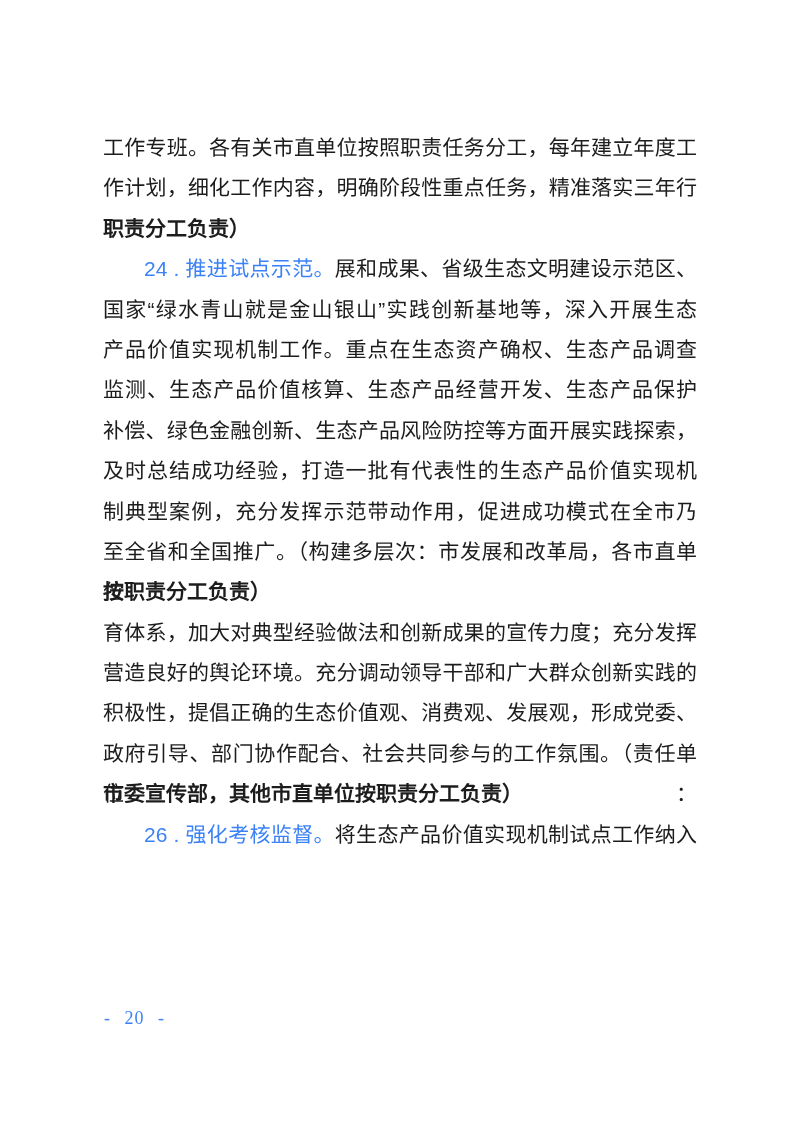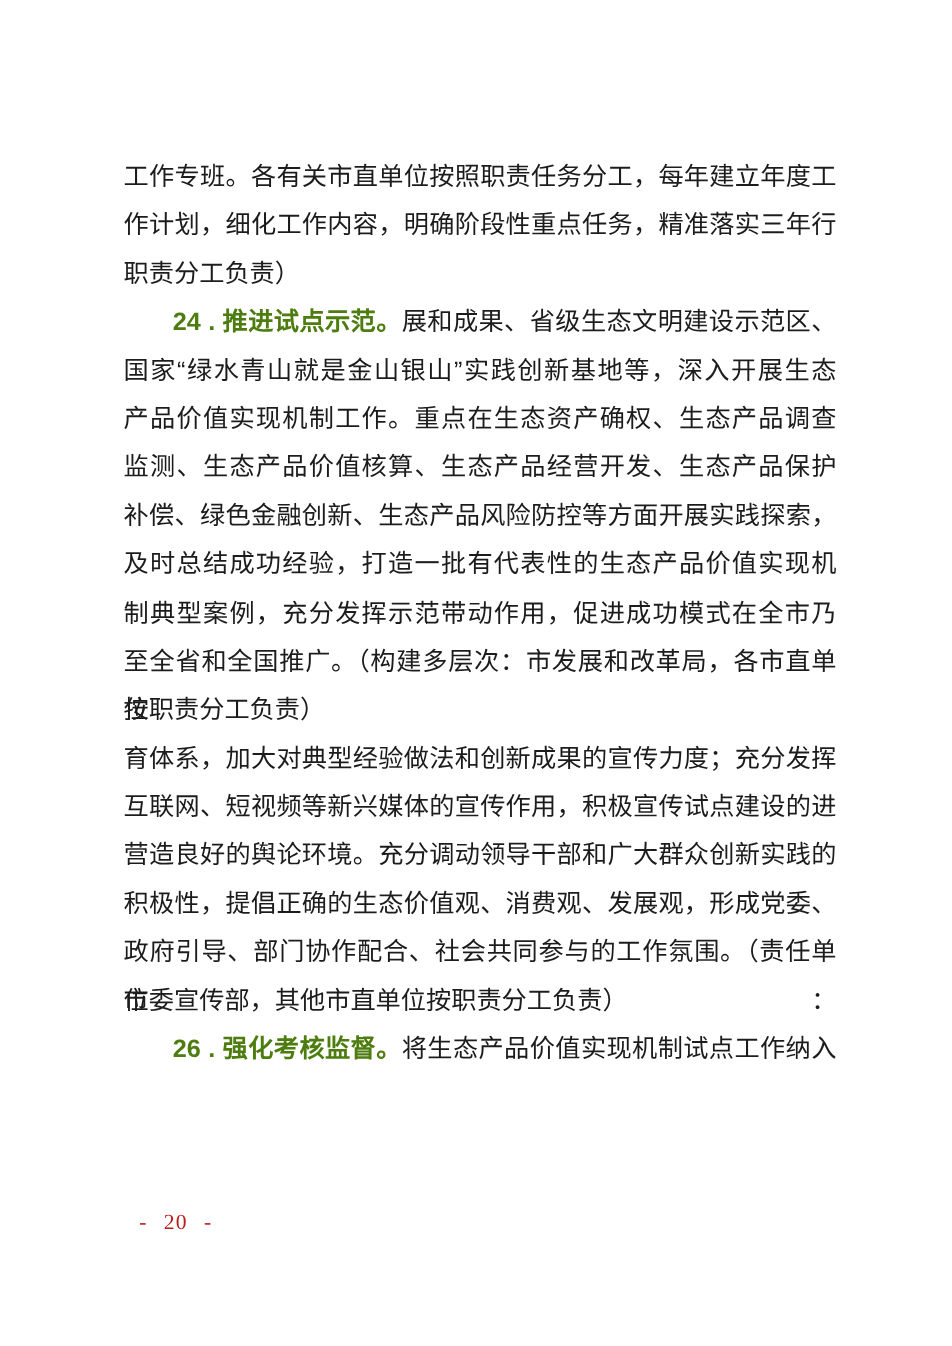--- a/index.html
+++ b/index.html
@@ -36,37 +36,38 @@
     line-height: 40.4px;
     height: 40.4px;
     text-align: justify;
     text-align-last: justify;
     white-space: normal;
     overflow: visible;
   }
   .line.last {
     text-align: right;
     text-align-last: left;
+    font-weight: bold;
   }
   .indent {
     display: inline-block;
     width: 41px;
     height: 1px;
   }
   .seg-bold {
-    font-weight: bold;
-    color: #4d7c0f;
+    font-weight: normal;
+    color: #3b82f6;
   }
   .page-number {
     position: absolute;
-    left: 116px;
+    left: 104px;
     top: 1008px;
     font-family: "Liberation Serif", serif;
     font-size: 18px;
-    color: #b91c1c;
+    color: #3b82f6;
     word-spacing: 8px;
     letter-spacing: 1px;
   }
 </style>
 </head>
 <body>
 
 <div class="page">
   <div class="text-block" id="text-block">
       <div class="para">
@@ -80,21 +81,20 @@
         <div class="line"><span>产品价值实现机制工作。重点在生态资产确权、生态产品调查</span></div>
         <div class="line"><span>监测、生态产品价值核算、生态产品经营开发、生态产品保护</span></div>
         <div class="line"><span>补偿、绿色金融创新、生态产品风险防控等方面开展实践探索，</span></div>
         <div class="line"><span>及时总结成功经验，打造一批有代表性的生态产品价值实现机</span></div>
         <div class="line"><span>制典型案例，充分发挥示范带动作用，促进成功模式在全市乃</span></div>
         <div class="line"><span>至全省和全国推广。（构建多层次：市发展和改革局，各市直单位</span></div>
         <div class="line last"><span>按职责分工负责）</span></div>
       </div>
       <div class="para">
         <div class="line"><span>育体系，加大对典型经验做法和创新成果的宣传力度；充分发挥</span></div>
-        <div class="line"><span>互联网、短视频等新兴媒体的宣传作用，积极宣传试点建设的进</span></div>
         <div class="line"><span>营造良好的舆论环境。充分调动领导干部和广大群众创新实践的</span></div>
         <div class="line"><span>积极性，提倡正确的生态价值观、消费观、发展观，形成党委、</span></div>
         <div class="line"><span>政府引导、部门协作配合、社会共同参与的工作氛围。（责任单位：</span></div>
         <div class="line last"><span>市委宣传部，其他市直单位按职责分工负责）</span></div>
       </div>
       <div class="para">
         <div class="line"><span class="indent"></span><span class="seg-bold">26 . 强化考核监督。</span><span>将生态产品价值实现机制试点工作纳入</span></div>
       </div>
     </div>
   <div class="page-number">- 20 -</div>

